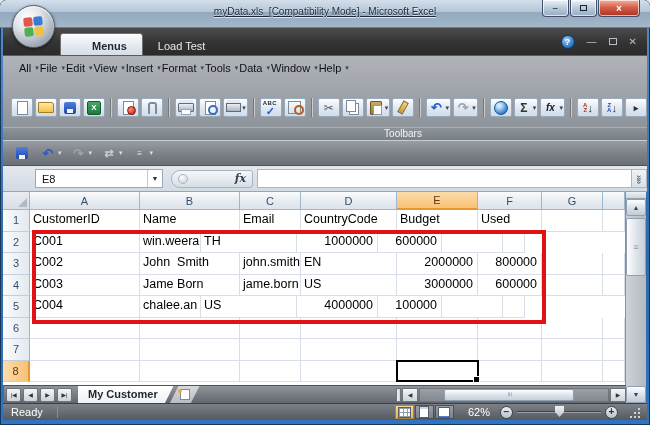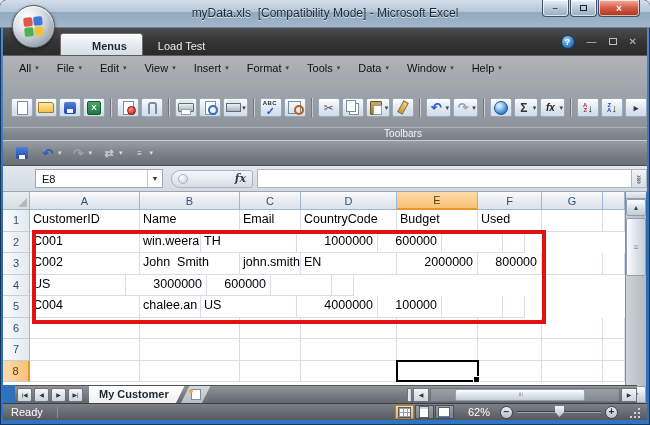--- a/index.html
+++ b/index.html
@@ -4,22 +4,22 @@
 <style>
   html,body{margin:0;padding:0;background:#e8e8e8;}
   *{box-sizing:border-box;font-family:"Liberation Sans",sans-serif;}
   #window{position:relative;width:650px;height:425px;border-radius:6px 6px 0 0;overflow:hidden;
     background:linear-gradient(#5a8cc4,#2e68ab 60%,#2f74c0);box-shadow:0 0 0 1px #17365c inset;}
 
   
   #titlebar{position:absolute;left:0;top:0;width:650px;height:28px;
     background:linear-gradient(#d3dfeb,#b3c5d7 45%,#93a9bf 46%,#a3b7ca);
     border-bottom:1px solid #6a7f96;border-radius:6px 6px 0 0;}
-  #title-text{position:absolute;left:0;right:0;top:6px;text-align:center;font-size:12px;color:#1b2838;
-    text-shadow:0 1px 0 rgba(255,255,255,.7);white-space:pre;}
+  #title-text{position:absolute;left:0;right:0;top:6px;text-align:center;font-size:10px;color:#1b2838;
+    text-shadow:0 1px 0 rgba(255,255,255,.7);white-space:pre;text-decoration:underline;}
   #win-controls{position:absolute;top:0;right:10px;display:flex;}
   .wbtn{width:27px;height:17px;margin-left:1px;border:1px solid #40506a;border-top:none;border-radius:0 0 4px 4px;
     background:linear-gradient(#eef4fa,#b9cada 50%,#97adc2);display:flex;align-items:center;justify-content:center;
     font-size:10px;color:#17232f;box-shadow:inset 0 0 0 1px rgba(255,255,255,.65);}
   .wbtn.close{width:42px;background:linear-gradient(#f2b4a4,#d9604a 45%,#a8331f);color:#fff;font-weight:bold;}
   .wbtn .rbox{width:7px;height:6px;border:1px solid #17232f;background:transparent;}
 
   
   #tabrow{position:absolute;left:3px;top:28px;width:644px;height:27px;
     background:linear-gradient(#4c4c4c,#333 55%,#2b2b2b);display:flex;align-items:flex-end;}
@@ -37,21 +37,21 @@
     border:1px solid #6f6f6f;border-bottom:none;border-radius:3px 3px 0 0;box-shadow:inset 0 1px 0 #fff;padding-left:31px;}
   #ribwin{margin-left:auto;margin-right:10px;display:flex;align-items:center;gap:12px;height:100%;}
   #help-icon{width:14px;height:14px;border-radius:50%;background:radial-gradient(circle at 35% 30%,#9fd0f5,#2f78c4 65%,#17508e);
     color:#fff;font-size:9px;font-weight:bold;display:flex;align-items:center;justify-content:center;border:1px solid #123c6b;}
   .rwglyph{color:#b9bfc6;font-size:10px;line-height:10px;}
   .rwglyph .rbox2{display:block;width:8px;height:7px;border:1px solid #b9bfc6;}
 
   
   #ribbon{position:absolute;left:3px;top:55px;width:644px;height:85px;
     background:linear-gradient(#b0b4b9,#9a9fa5 55%,#878d94);border-top:1px solid #5c5c5c;padding:2px 0 0 8px;}
-  #menu-row{display:flex;gap:18px;height:20px;align-items:center;padding-left:8px;}
+  #menu-row{display:flex;gap:1px;height:20px;align-items:center;padding-left:8px;}
   .menu-item{font-size:11px;color:#0d1116;display:flex;align-items:center;cursor:default;}
   .menu-item::after{content:"▾";font-size:7px;color:#3c434b;margin-left:4px;}
   .toolrow{display:flex;align-items:flex-end;gap:2px;height:23px;margin-top:16px;}
   .tsep{width:2px;height:19px;margin:0 3px;border-left:1px solid #74797f;border-right:1px solid #c9cdd2;}
   .tbtn{height:19px;min-width:22px;padding:0 1px;border:1px solid #9aabbe;border-radius:2px;display:flex;align-items:center;justify-content:center;
     background:linear-gradient(#fdfeff,#e2eaf3 48%,#cfdcea);}
   .tbtn .caret{font-size:7px;color:#3c434b;margin-left:1px;}
   .tb-select{height:19px;border:1px solid #93a5ba;border-radius:2px;background:linear-gradient(#ffffff,#eaf0f6);
     display:flex;align-items:center;font-size:11px;color:#101418;padding-left:4px;}
   .tb-select .val{flex:1;white-space:nowrap;overflow:hidden;}
@@ -168,21 +168,21 @@
   .sbtn{height:17px;background:linear-gradient(#fdfdfe,#d9dfe6 55%,#c3cbd4);border:1px solid #8fa0b2;border-radius:2px;
     display:flex;align-items:center;justify-content:center;font-size:7px;color:#3c4document650;}
   .sbtn{color:#3c4650;}
   #vsplit{height:7px;background:linear-gradient(#eef1f4,#cfd6dd);border-bottom:1px solid #8fa0b2;}
   #vthumb{margin-top:2px;height:58px;background:linear-gradient(90deg,#fdfdfe,#dbe2e9 55%,#c7cfd8);
     border:1px solid #8fa0b2;border-radius:2px;display:flex;align-items:center;justify-content:center;}
   #vthumb span{font-size:9px;color:#8b99aa;line-height:6px;}
   #vscroll .spacer{flex:1;}
 
   
-  #sheetbar{position:absolute;left:15px;top:385px;width:622px;height:18px;
+  #sheetbar{position:absolute;left:4px;top:385px;width:622px;height:18px;
     background:linear-gradient(#90959b,#63676d);border-top:1px solid #4e5257;display:flex;align-items:center;}
   .snav{width:15px;height:14px;margin-left:2px;border:1px solid #6e747b;border-radius:2px;
     background:linear-gradient(#f4f6f8,#cdd3da);display:flex;align-items:center;justify-content:center;
     font-size:6px;color:#30363d;}
   #sheet-tab{margin-left:6px;height:18px;padding:2px 16px 0 10px;background:linear-gradient(#ffffff,#edf0f3);
     clip-path:polygon(0 0,100% 0,calc(100% - 9px) 100%,0 100%);font-size:11px;font-weight:bold;color:#1d2630;}
   #insert-sheet{height:18px;width:30px;margin-left:-4px;background:linear-gradient(#d6dade,#b6bbc1);
     clip-path:polygon(9px 0,100% 0,calc(100% - 9px) 100%,0 100%);display:flex;align-items:center;justify-content:center;position:relative;}
   #insert-sheet::before{content:"";width:8px;height:9px;background:#fff;border:1px solid #7e8b99;}
   #insert-sheet::after{content:"";position:absolute;top:3px;left:8px;width:4px;height:4px;border-radius:50%;background:#f0a63c;}
@@ -497,20 +497,23 @@
           <div class="gcell" style="width: 100px;">John  Smith</div>
           <div class="gcell" style="width: 61px;">john.smith</div>
           <div class="gcell" style="width: 96px;">EN</div>
           <div class="gcell num" style="width: 81px;">2000000</div>
           <div class="gcell num" style="width: 64px;">800000</div>
           <div class="gcell" style="width: 61px;"></div>
           <div class="gcell" style="width: 22px;"></div>
         </div>
         <div class="grow" style="height: 21.5px;">
           <div class="grhdr">4</div>
+          <div class="gcell" style="width: 110px;">C003</div>
+          <div class="gcell" style="width: 100px;">Jame Born</div>
+          <div class="gcell" style="width: 61px;">jame.born</div>
           <div class="gcell" style="width: 96px;">US</div>
           <div class="gcell num" style="width: 81px;">3000000</div>
           <div class="gcell num" style="width: 64px;">600000</div>
           <div class="gcell" style="width: 61px;"></div>
           <div class="gcell" style="width: 22px;"></div>
         </div>
         <div class="grow" style="height: 21.5px;">
           <div class="grhdr">5</div>
           <div class="gcell" style="width: 110px;">C004</div>
           <div class="gcell" style="width: 61px;">chalee.an</div>

